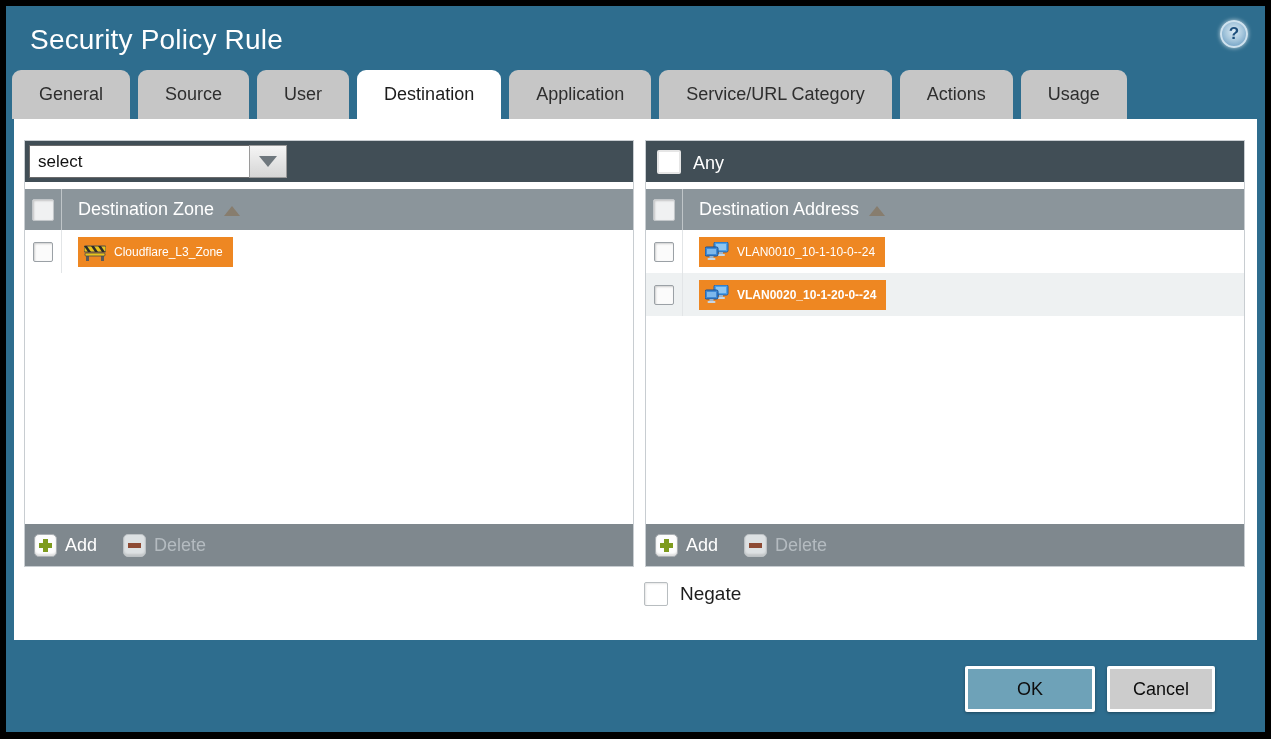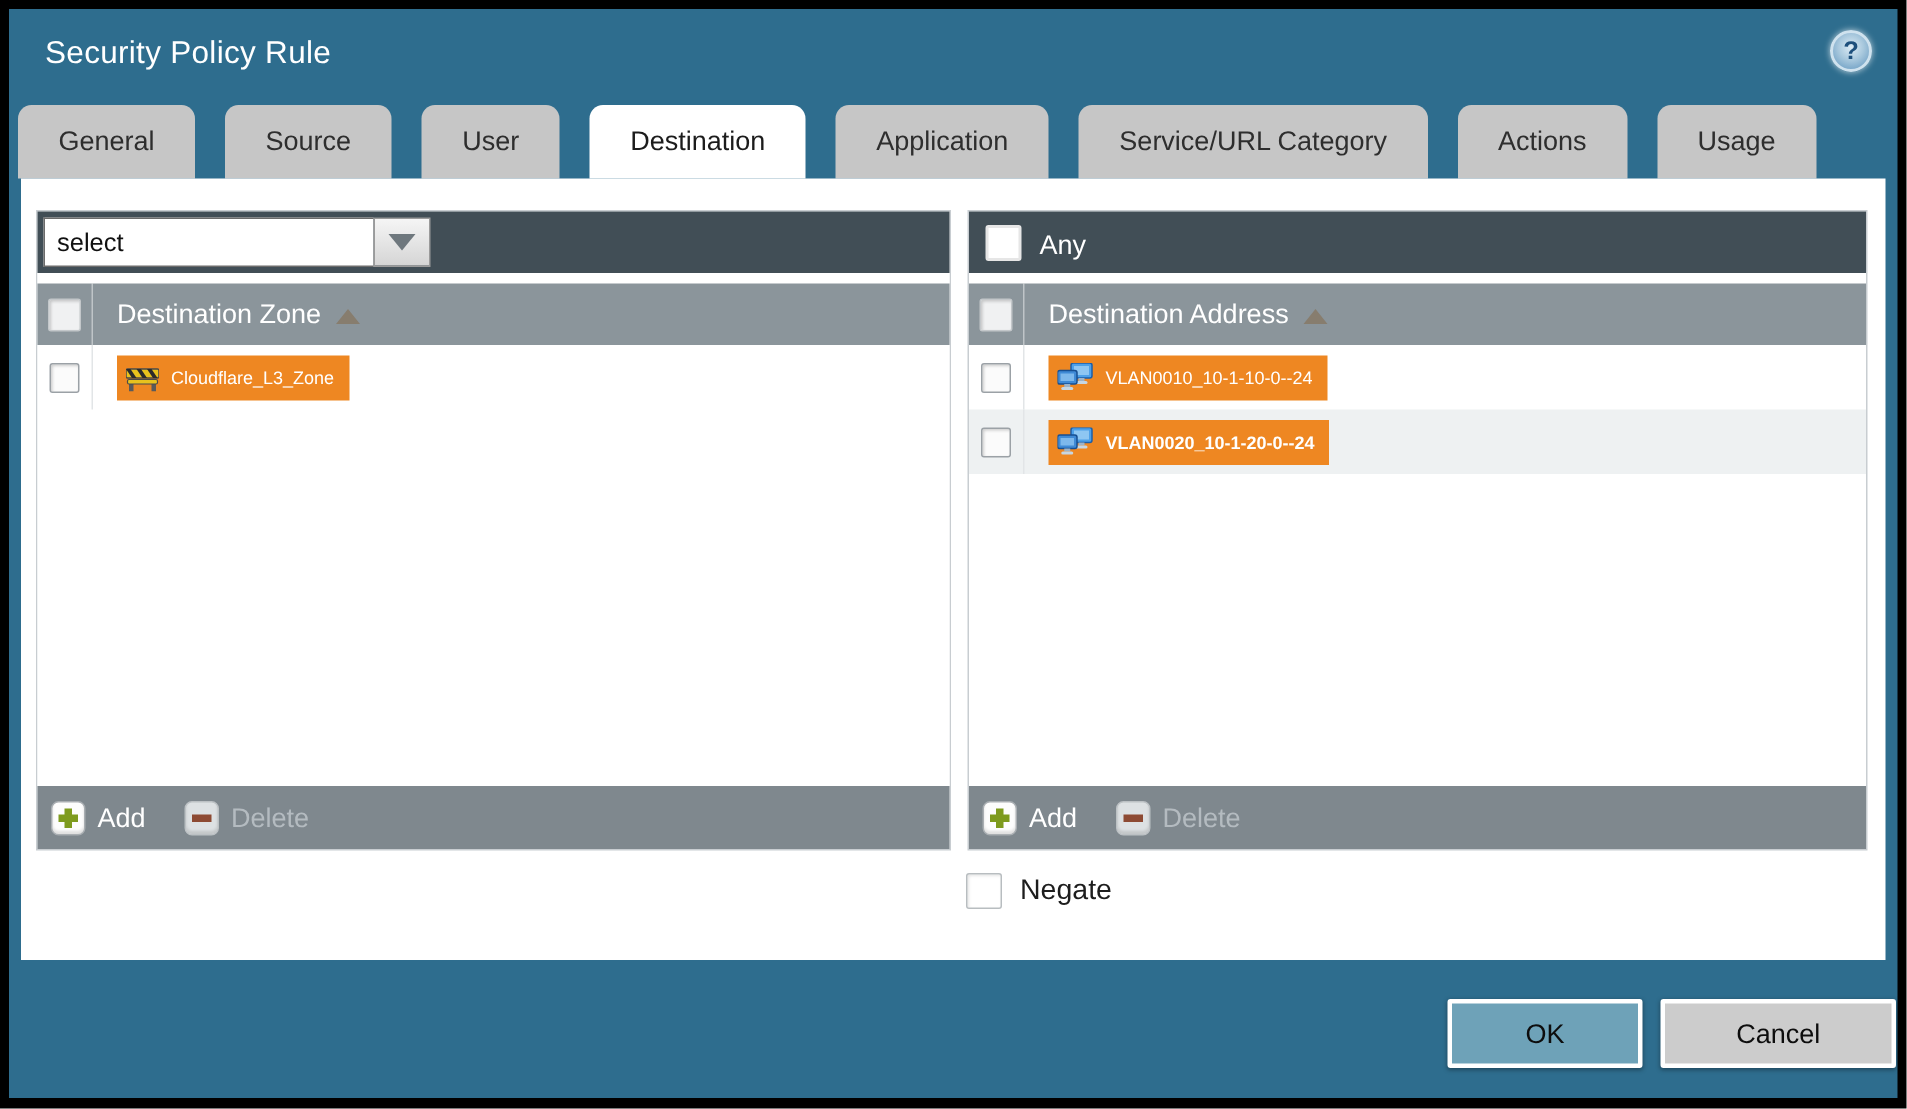--- a/index.html
+++ b/index.html
@@ -12,36 +12,36 @@
   }
   .dialog {
     position: absolute;
     left: 6px; top: 6px;
     width: 1259px; height: 726px;
     background: #2e6d8e;
   }
   
   .title {
     position: absolute; left: 24px; top: 18px;
-    color: #fff; font-size: 21px; font-weight: 400;
+    color: #fff; font-size: 28px; font-weight: 400;
     letter-spacing: .2px;
   }
   .help {
     position: absolute; right: 17px; top: 14px;
     width: 28px; height: 28px; border-radius: 50%;
     background: radial-gradient(circle at 50% 40%, #dcebf5 0%, #a8c8dd 45%, #5d93bd 100%);
     border: 2px solid #cfe2ee;
     box-shadow: 0 0 4px rgba(255,255,255,.7);
     color: #1d4f7c; font-size: 17px; font-weight: bold;
     text-align: center; line-height: 24px; cursor: pointer;
   }
   
   .tabs {
     position: absolute; left: 6px; top: 64px; height: 49px;
-    display: flex; gap: 20px;
+    display: flex; gap: 8px;
   }
   .tab {
     background: #c6c6c6;
     border-radius: 9px 9px 0 0;
     color: #2e2e2e; font-size: 18px;
     padding: 0 27px;
     display: flex; align-items: center;
     cursor: pointer; white-space: nowrap;
   }
   .tab.active { background: #ffffff; color: #1c1c1c; }
@@ -157,21 +157,21 @@
   
   .btn {
     position: absolute; top: 660px; height: 46px;
     border: 3px solid #fff; border-radius: 2px;
     font-size: 18px; color: #0d0d0d;
     display: flex; align-items: center; justify-content: center;
     cursor: pointer; font-family: "Liberation Sans", sans-serif;
     box-shadow: 0 1px 3px rgba(0,0,0,.35);
   }
   .btn.ok { left: 959px; width: 130px; background: #6ea2b8; }
-  .btn.cancel { left: 1101px; width: 157px; background: #cccccc; }
+  .btn.cancel { left: 1101px; width: 108px; background: #cccccc; }
   .icon-svg { display: block; }
 </style>
 </head>
 <body>
 
 <div class="dialog">
 
   <div class="title">Security Policy Rule</div>
   <div class="help">?</div>
 

